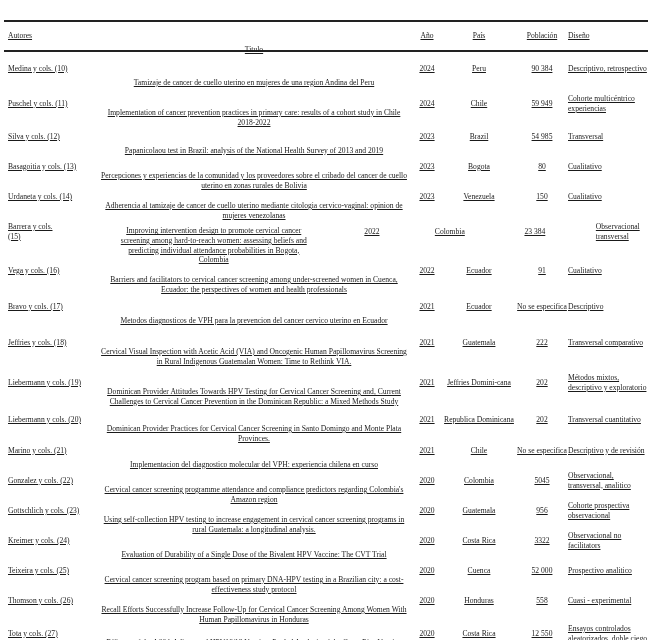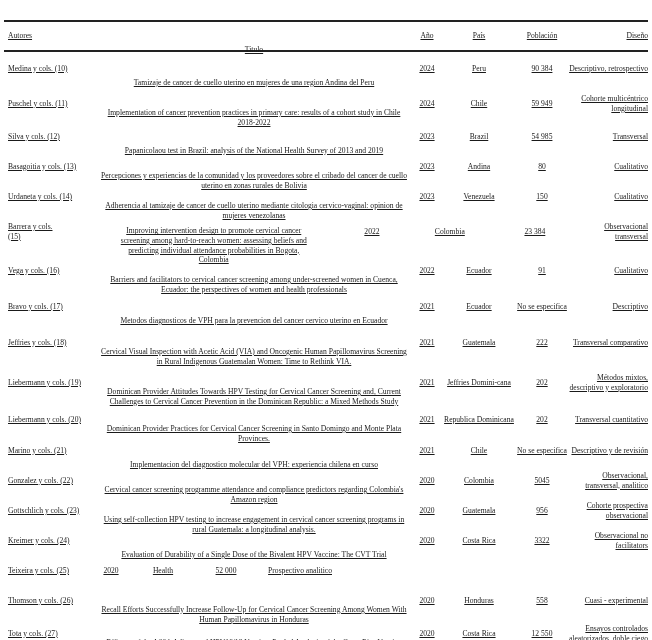--- a/index.html
+++ b/index.html
@@ -9,21 +9,21 @@
     .rule-top { height: 2px; background: #222; }
     .rule-mid { height: 1.5px; background: #222; }
     .rule-bot { height: 2px; background: #222; }
     .row { display: flex; align-items: center; font-size: 7.6px; line-height: 9.6px; }
     .hdr { height: 28px; }
     .c-aut { width: 88px; padding-left: 4px; text-align: left; }
     .c-tit { width: 316px; text-align: center; padding: 0 4px; box-sizing: border-box; margin-top: 28px; }
     .c-ano { width: 30px; text-align: center; }
     .c-pai { width: 74px; text-align: center; }
     .c-pob { width: 52px; text-align: center; }
-    .c-dis { width: 80px; text-align: right; }
+    .c-dis { width: 80px; text-align: left; }
   </style>
 </head>
 <body>
 
 <div class="table">
   <div class="rule-top"></div>
   <div class="row hdr">
     <div class="c-aut">Autores</div>
     <div class="c-tit">Titulo</div>
     <div class="c-ano">Año</div>
@@ -40,35 +40,35 @@
         <div class="c-pai">Peru</div>
         <div class="c-pob">90 384</div>
         <div class="c-dis">Descriptivo, retrospectivo</div>
       </div>
       <div class="row" style="height: 36px;">
         <div class="c-aut">Puschel y cols. (11)</div>
         <div class="c-tit">Implementation of cancer prevention practices in primary care: results of a cohort study in Chile 2018-2022</div>
         <div class="c-ano">2024</div>
         <div class="c-pai">Chile</div>
         <div class="c-pob">59 949</div>
-        <div class="c-dis">Cohorte multicéntrico longitudinal</div>
+        <div class="c-dis">Cohorte multicéntrico experiencias</div>
       </div>
       <div class="row" style="height: 30px;">
         <div class="c-aut">Silva y cols. (12)</div>
         <div class="c-tit">Papanicolaou test in Brazil: analysis of the National Health Survey of 2013 and 2019</div>
         <div class="c-ano">2023</div>
         <div class="c-pai">Brazil</div>
         <div class="c-pob">54 985</div>
         <div class="c-dis">Transversal</div>
       </div>
       <div class="row" style="height: 30px;">
         <div class="c-aut">Basagoitia y cols. (13)</div>
         <div class="c-tit">Percepciones y experiencias de la comunidad y los proveedores sobre el cribado del cancer de cuello uterino en zonas rurales de Bolivia</div>
         <div class="c-ano">2023</div>
-        <div class="c-pai">Andina</div>
+        <div class="c-pai">Bogota</div>
         <div class="c-pob">80</div>
         <div class="c-dis">Cualitativo</div>
       </div>
       <div class="row" style="height: 30px;">
         <div class="c-aut">Urdaneta y cols. (14)</div>
         <div class="c-tit">Adherencia al tamizaje de cancer de cuello uterino mediante citologia cervico-vaginal: opinion de mujeres venezolanas</div>
         <div class="c-ano">2023</div>
         <div class="c-pai">Venezuela</div>
         <div class="c-pob">150</div>
         <div class="c-dis">Cualitativo</div>
@@ -148,22 +148,23 @@
       <div class="row" style="height: 30px;">
         <div class="c-aut">Kreimer y cols. (24)</div>
         <div class="c-tit">Evaluation of Durability of a Single Dose of the Bivalent HPV Vaccine: The CVT Trial</div>
         <div class="c-ano">2020</div>
         <div class="c-pai">Costa Rica</div>
         <div class="c-pob">3322</div>
         <div class="c-dis">Observacional no facilitators</div>
       </div>
       <div class="row" style="height: 30px;">
         <div class="c-aut">Teixeira y cols. (25)</div>
+        <div class="c-tit">Cervical cancer screening program based on primary DNA-HPV testing in a Brazilian city: a cost-effectiveness study protocol</div>
         <div class="c-ano">2020</div>
-        <div class="c-pai">Health</div>
+        <div class="c-pai">Cuenca</div>
         <div class="c-pob">52 000</div>
         <div class="c-dis">Prospectivo analitico</div>
       </div>
       <div class="row" style="height: 30px;">
         <div class="c-aut">Thomson y cols. (26)</div>
         <div class="c-tit">Recall Efforts Successfully Increase Follow-Up for Cervical Cancer Screening Among Women With Human Papillomavirus in Honduras</div>
         <div class="c-ano">2020</div>
         <div class="c-pai">Honduras</div>
         <div class="c-pob">558</div>
         <div class="c-dis">Cuasi - experimental</div>

